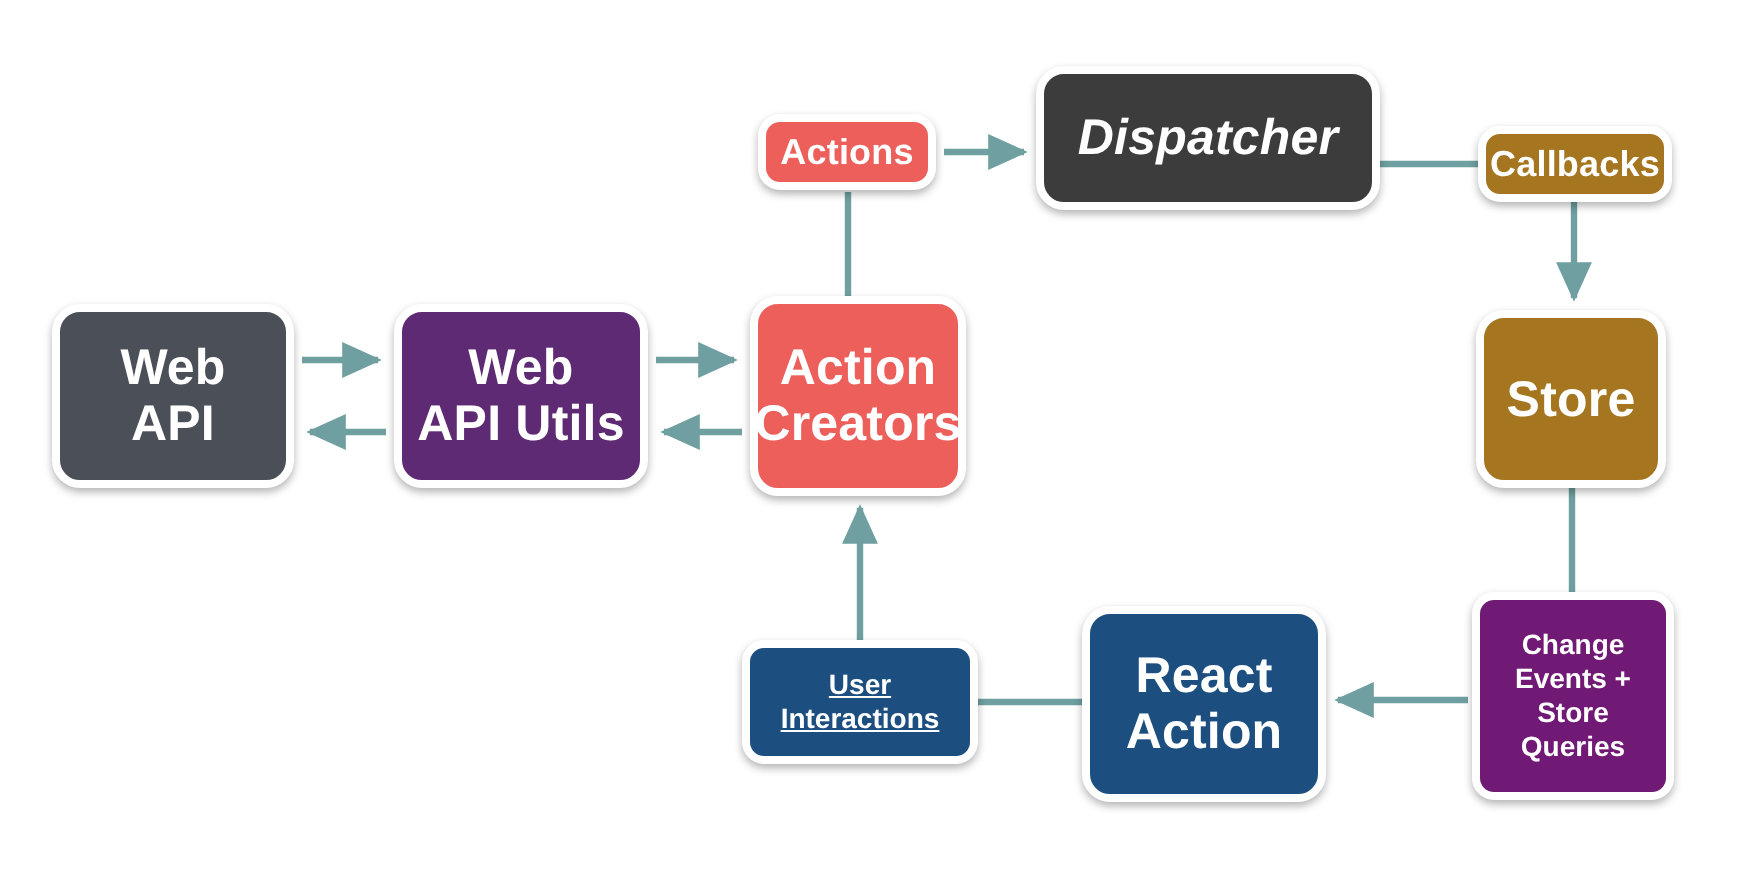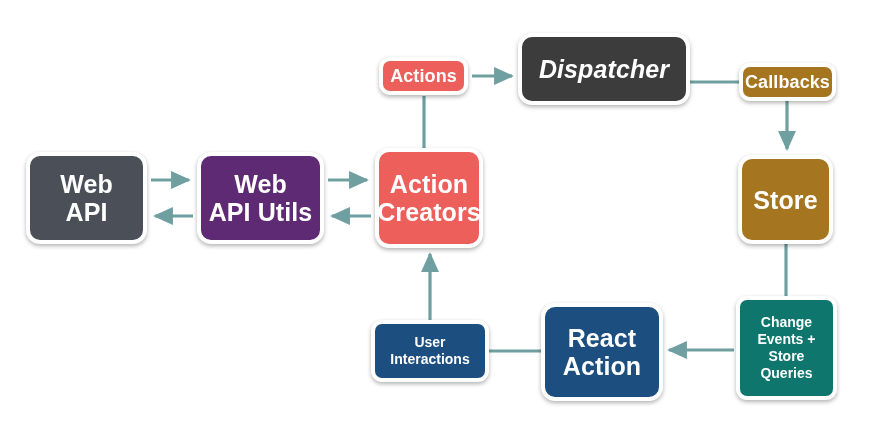--- a/index.html
+++ b/index.html
@@ -100,22 +100,22 @@
   <div class="node node-lg" style="left: 26px; top: 152px; width: 121px; height: 92px; background: rgb(74, 79, 88);">Web
 API</div>
   <div class="node node-lg" style="left: 197px; top: 152px; width: 127px; height: 92px; background: rgb(93, 42, 115);">Web
 API Utils</div>
   <div class="node node-lg" style="left: 375px; top: 148px; width: 108px; height: 100px; background: rgb(236, 95, 91);">Action
 Creators</div>
   <div class="node node-sm" style="left: 379px; top: 57px; width: 89px; height: 38px; background: rgb(236, 95, 91);">Actions</div>
   <div class="node node-lg" style="left: 518px; top: 33px; width: 172px; height: 72px; background: rgb(60, 60, 60); font-style: italic;">Dispatcher</div>
   <div class="node node-sm" style="left: 739px; top: 63px; width: 97px; height: 38px; background: rgb(165, 117, 32);">Callbacks</div>
   <div class="node node-lg" style="left: 738px; top: 155px; width: 95px; height: 89px; background: rgb(165, 117, 32);">Store</div>
-  <div class="node node-xs" style="left: 736px; top: 296px; width: 101px; height: 104px; background: #0f766e;">Change
+  <div class="node node-xs" style="left: 736px; top: 296px; width: 101px; height: 104px; background: #701a75;">Change
 Events +
 Store
 Queries</div>
   <div class="node node-lg" style="left: 541px; top: 303px; width: 122px; height: 98px; background: rgb(28, 79, 128);">React
 Action</div>
-  <div class="node node-xs" style="left: 371px; top: 320px; width: 118px; height: 62px; background: rgb(28, 79, 128);">User
+  <div class="node node-xs" style="left: 371px; top: 320px; width: 118px; height: 62px; background: rgb(28, 79, 128); text-decoration: underline;">User
 Interactions</div>
 
 </div>
 
 </body></html>

